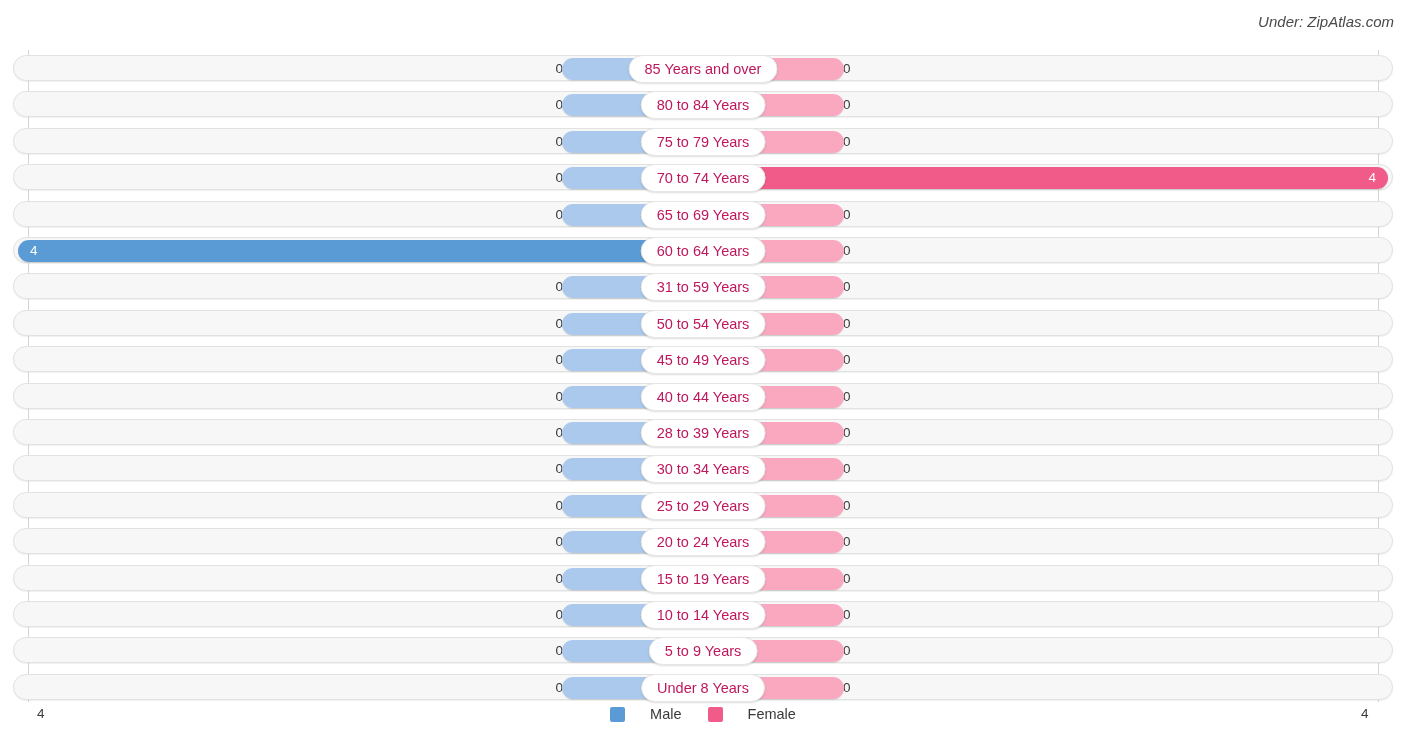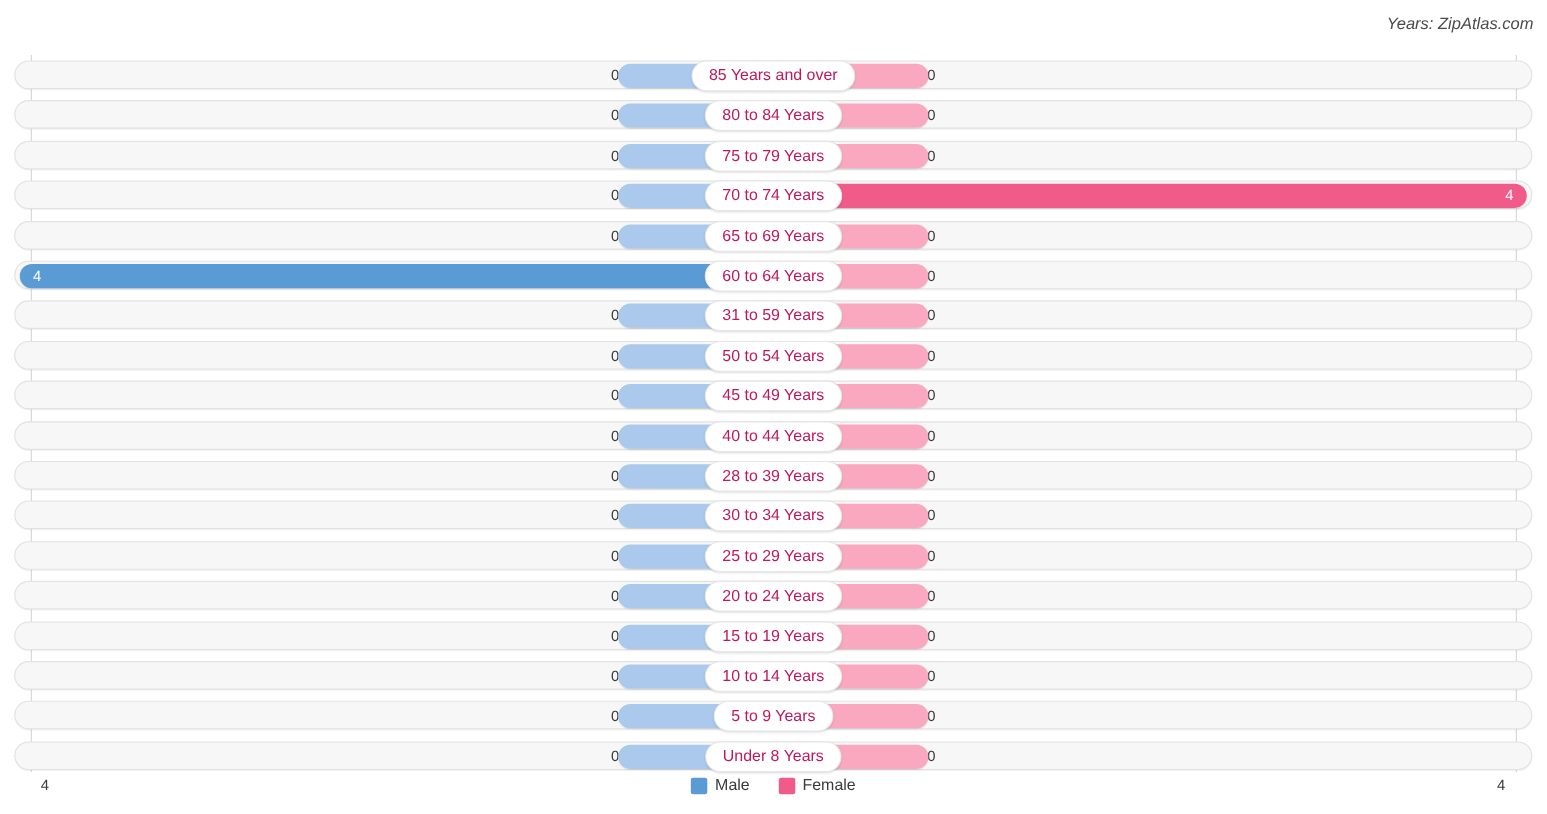--- a/index.html
+++ b/index.html
@@ -106,33 +106,33 @@
     position: absolute; top: 4px;
     font-size: 13.5px; color: #3a3a3a;
   }
   .axis-tick.left  { left: 37px; }
   .axis-tick.right { left: 1361px; }
 
   .legend {
     position: absolute; left: 0; top: 4px; width: 1406px;
     display: flex; justify-content: center; align-items: center; gap: 26px;
   }
-  .legend-item { display: flex; align-items: center; gap: 7px; }
+  .legend-item { display: flex; align-items: center; gap: 25px; }
   .legend-swatch { width: 15px; height: 15px; border-radius: 2px; }
   .legend-swatch.male   { background: #5b9bd5; }
   .legend-swatch.female { background: #f05b89; }
   .legend-text { font-size: 14.5px; color: #3a3a3a; }
 </style>
 </head>
 <body>
 
 <div id="page">
 
   <div class="header">
-    <div class="source">Years: ZipAtlas.com</div>
+    <div class="source">Under: ZipAtlas.com</div>
   </div>
 
   <div class="plot" id="plot">
     <div class="gridline left"></div>
     <div class="gridline right"></div>
   <div class="row" style="top: 5px;">
         <div class="bars">
           <span class="val-out male">0</span>
           <div class="bar-male" style="width: 140px;"></div>
           <span class="val-out female">0</span>

